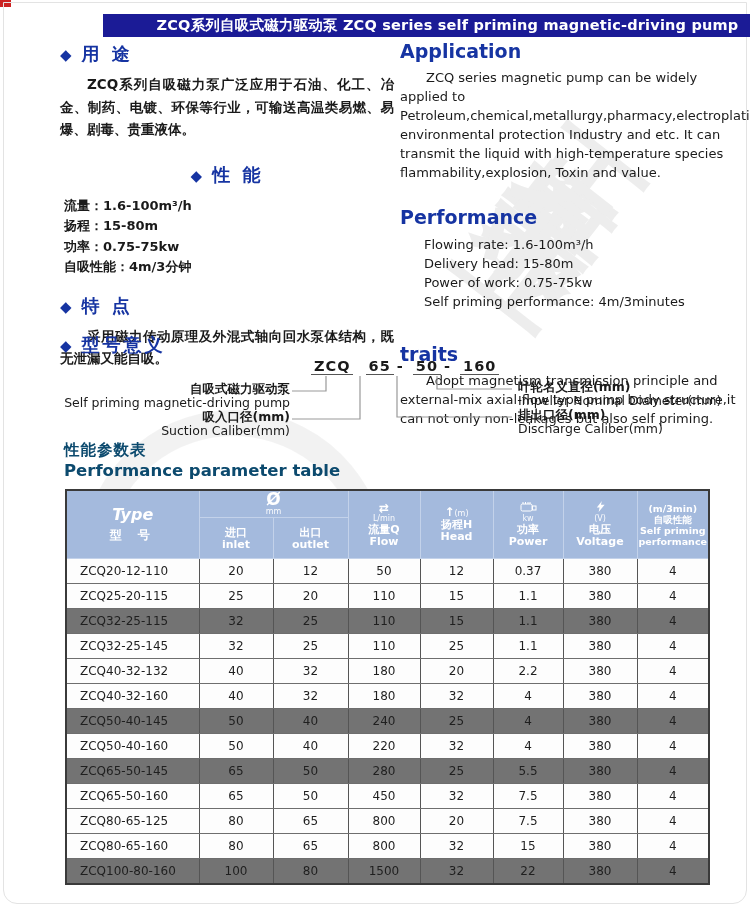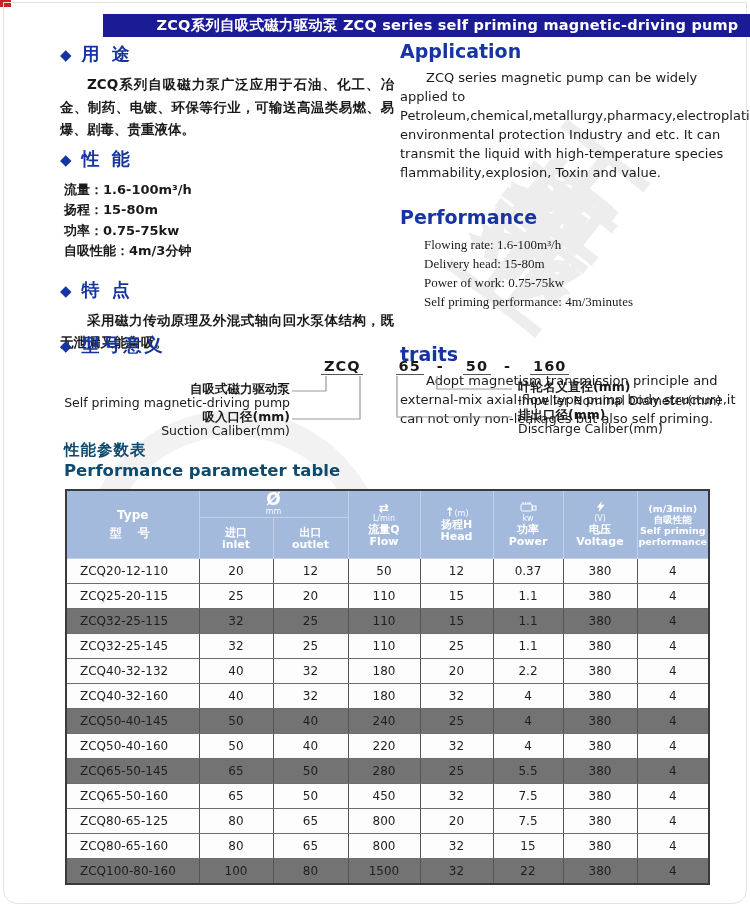--- a/index.html
+++ b/index.html
@@ -36,50 +36,50 @@
 
   .zh-head{color:#1634a2;font-size:18px;font-weight:bold;letter-spacing:3px;margin:0;}
   .zh-head .dia-ic{font-size:15px;margin-right:10px;letter-spacing:0;}
   .en-head{color:#1634a2;font-size:19px;font-weight:bold;margin:0;}
   .zh-body{font-size:13.5px;font-weight:bold;line-height:22.5px;
     text-indent:2em;margin:7px 0 0 0;text-align:justify;}
   .en-body{font-size:13px;line-height:19px;text-indent:2em;margin:6px 0 0 0;}
   .zh-list{list-style:none;margin:9px 0 0 4px;padding:0;
     font-size:13px;font-weight:bold;line-height:20.5px;}
   .en-list{list-style:none;margin:7px 0 0 24px;padding:0;
-    font-size:13px;line-height:19px;font-family:Liberation Serif, serif;}
-
-  .mt-perf-zh{margin-top:6px;} .mt-traits-zh{margin-top:16px;}
+    font-size:13px;line-height:19px;}
+
+  .mt-perf-zh{margin-top:22px;text-align:center;} .mt-traits-zh{margin-top:16px;}
   .mt-perf-en{margin-top:24px;} .mt-traits-en{margin-top:32px;}
 
   .model-head{position:absolute;left:60px;top:333px;}
   .model-line{position:absolute;left:308px;top:358px;font-size:14.5px;
     font-weight:bold;letter-spacing:1px;white-space:nowrap;}
-  .model-line .seg{border-bottom:1.5px solid #555;padding:0 3px;margin:0 13px;}
+  .model-line .seg{border-bottom:1.5px solid #555;padding:0 3px;margin:0 3px;}
   .diagram-lines{position:absolute;left:0;top:375px;pointer-events:none;}
   .dlabel{position:absolute;font-size:12.5px;line-height:13.5px;}
   .dlabel .zh{font-weight:bold;}
   .dl-left{left:58px;width:232px;text-align:right;}
   .dl-right{left:518px;width:230px;text-align:left;}
   .dl-pump{top:382px;} .dl-suction{top:410px;}
   .dl-impeller{top:380px;} .dl-discharge{top:408px;}
 
   .table-heading{position:absolute;left:64px;top:440px;color:#0c4a6e;font-weight:bold;}
   .table-heading .zh{font-size:15.5px;letter-spacing:1px;}
   .table-heading .en{font-size:16.5px;}
 
   table.perf{position:absolute;left:65px;top:489px;width:643px;
     border-collapse:collapse;table-layout:fixed;}
   table.perf{border:2px solid #3a3a3a;}
   table.perf th{
     background:#a4badd;color:#ffffff;font-weight:bold;
     border:1px solid #c3d2ea;padding:0;vertical-align:middle;text-align:center;}
   table.perf thead tr:first-child th{height:26px;}
   table.perf thead tr:last-child th{height:40px;}
-  th .en-it{font-size:12px;}
+  th .en-it{font-style:italic;font-size:16px;}
   th .zh-big{font-size:12px;letter-spacing:6px;margin-top:3px;}
   th .dia{font-size:17px;line-height:15px;}
   th .tiny{font-size:8px;line-height:9px;font-weight:normal;opacity:.95;}
   th .ic{font-size:12px;line-height:12px;}
   th .lab-zh{font-size:11px;line-height:13px;}
   th .lab-en{font-size:11px;line-height:12px;font-weight:bold;}
   th .prim{font-size:9.5px;line-height:11px;}
   table.perf td{
     border-top:1px solid #6e6e6e;border-bottom:1px solid #6e6e6e;
     border-left:1px solid #555;border-right:1px solid #555;

